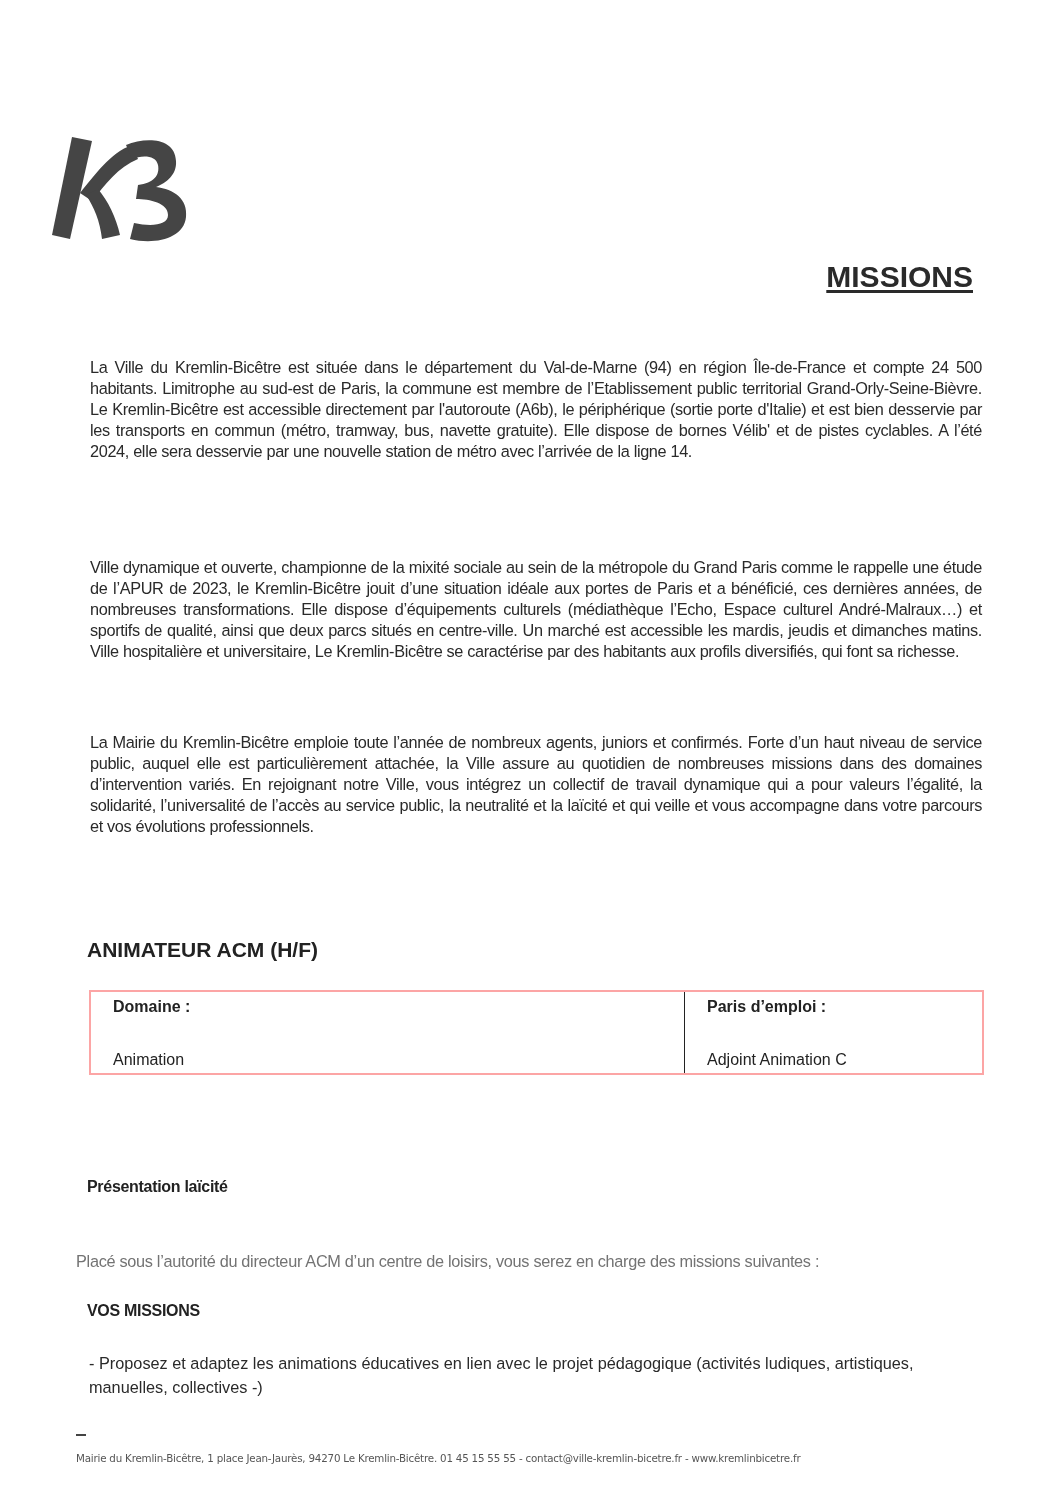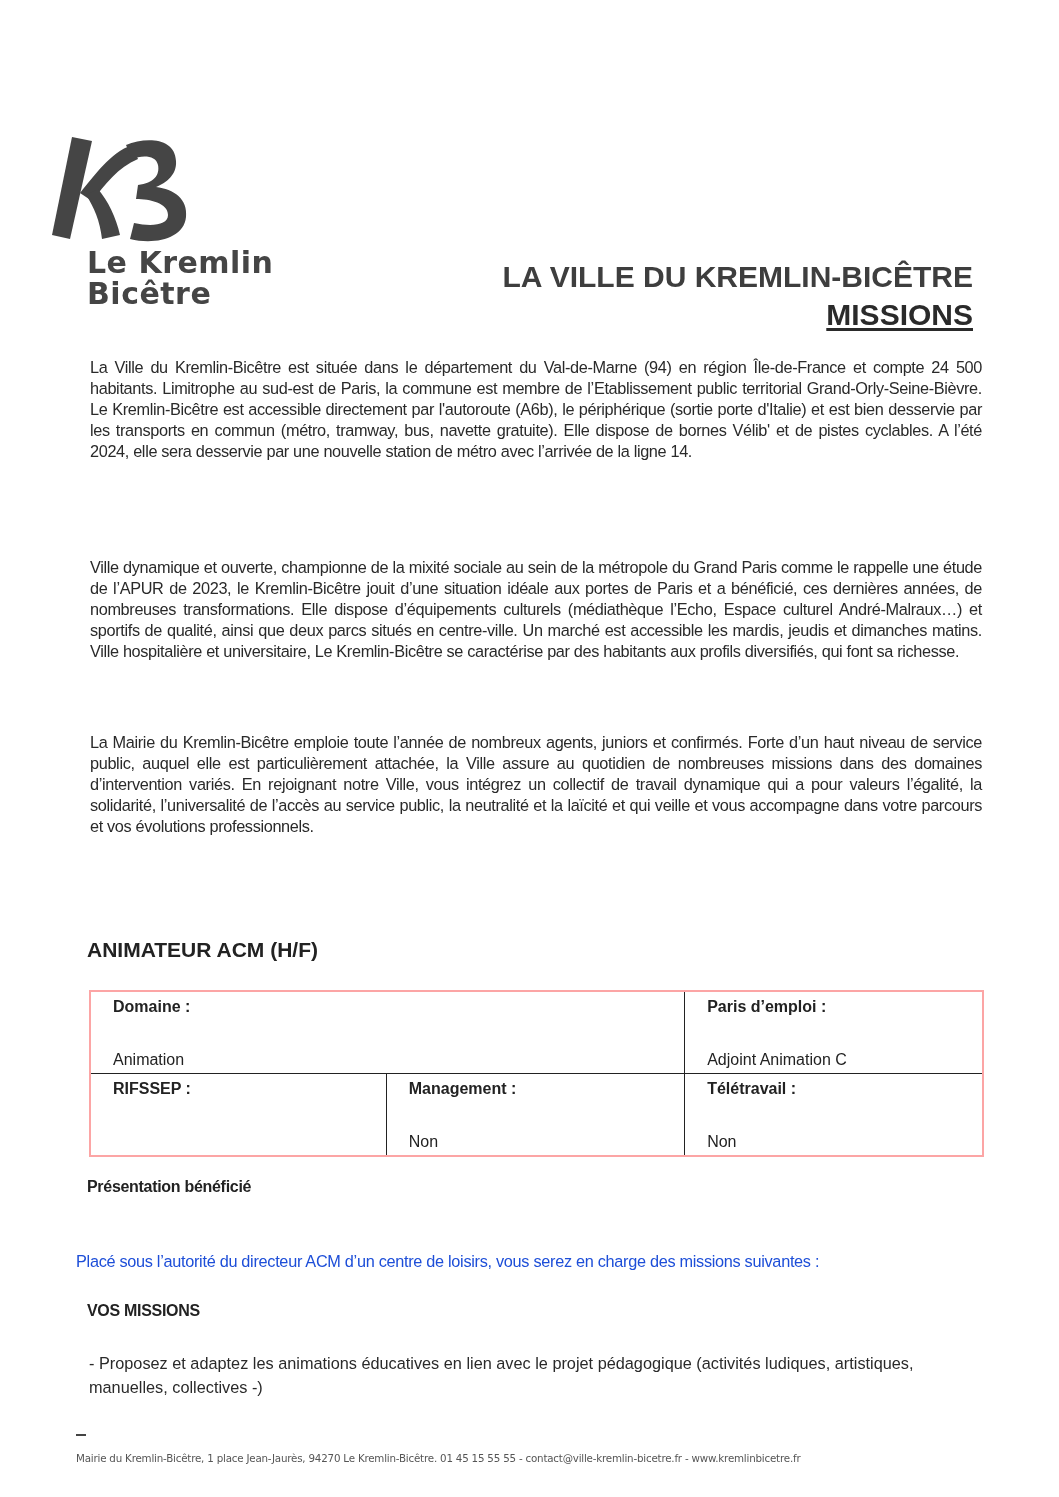--- a/index.html
+++ b/index.html
@@ -20,46 +20,41 @@
     .job-title { position: absolute; left: 87px; top: 938px; font-weight: bold; font-size: 21px; color: #222; }
 
     table.info { position: absolute; left: 89px; top: 990px; width: 895px; border-collapse: collapse; border: 2px solid #fca5a5; font-size: 16px; }
     table.info td { border: 1.5px solid #222; vertical-align: top; padding: 4px 10px 2px 22px; line-height: 22px; }
     table.info .lbl { font-weight: bold; display: block; }
     table.info .val { display: block; margin-top: 31px; }
 
     .section-h { position: absolute; left: 87px; font-weight: bold; font-size: 16px; color: #222; letter-spacing: -0.3px; }
     .sec1 { top: 1178px; }
     .sec2 { top: 1302px; }
-    .intro { position: absolute; left: 76px; top: 1252px; font-size: 16.3px; color: #1d4ed8; letter-spacing: -0.3px; }
+    .intro { position: absolute; left: 76px; top: 1252px; font-size: 16.3px; color: #737373; letter-spacing: -0.3px; }
     .mission { position: absolute; left: 89px; top: 1351px; width: 860px; font-size: 16.3px; line-height: 24px; color: #2a2a2a; }
 
     .footer-dash { position: absolute; left: 76px; top: 1434px; width: 10px; height: 2px; background: #444; }
     .footer { position: absolute; left: 76px; top: 1452px; font-family: "DejaVu Sans", sans-serif; font-weight: normal; font-size: 10.3px; color: #555; letter-spacing: -0.2px; white-space: nowrap; }
   </style>
 </head>
 <body>
 
 <div class="logo">
   <svg class="logo-mark" viewBox="0 0 150 110">
     <g fill="#454545">
       <path d="M22 2 L42 6 L20 104 L2 100 Z"></path>
       <path d="M30 58 C45 40 60 18 82 10 L88 24 C68 32 55 50 42 66 Z"></path>
       <path d="M36 60 C44 72 50 86 52 104 L70 100 C66 82 58 66 48 54 Z"></path>
       <path d="M76 10 C95 2 125 2 126 26 C127 40 116 48 106 52 C124 54 138 64 136 82 C134 104 104 110 80 104 L84 88 C102 92 118 90 118 80 C118 68 100 64 86 64 L88 50 C104 48 110 40 108 30 C106 20 92 20 82 24 Z"></path>
     </g>
   </svg>
-  <div class="logo-text">
-    <div>Le Kremlin</div>
-    <div>Bicêtre</div>
-  </div>
 </div>
 
 <div class="title">
-  <div>LA VILLE DU KREMLIN-BICÊTRE</div>
   <div class="line2">MISSIONS</div>
 </div>
 
 <p class="para p1" style="margin:0">La Ville du Kremlin-Bicêtre est située dans le département du Val-de-Marne (94) en région Île-de-France et compte 24 500 habitants. Limitrophe au sud-est de Paris, la commune est membre de l’Etablissement public territorial Grand-Orly-Seine-Bièvre. Le Kremlin-Bicêtre est accessible directement par l'autoroute (A6b), le périphérique (sortie porte d'Italie) et est bien desservie par les transports en commun (métro, tramway, bus, navette gratuite). Elle dispose de bornes Vélib' et de pistes cyclables. A l’été 2024, elle sera desservie par une nouvelle station de métro avec l’arrivée de la ligne 14.</p>
 <p class="para p2" style="margin:0">Ville dynamique et ouverte, championne de la mixité sociale au sein de la métropole du Grand Paris comme le rappelle une étude de l’APUR de 2023, le Kremlin-Bicêtre jouit d’une situation idéale aux portes de Paris et a bénéficié, ces dernières années, de nombreuses transformations. Elle dispose d’équipements culturels (médiathèque l’Echo, Espace culturel André-Malraux…) et sportifs de qualité, ainsi que deux parcs situés en centre-ville. Un marché est accessible les mardis, jeudis et dimanches matins. Ville hospitalière et universitaire, Le Kremlin-Bicêtre se caractérise par des habitants aux profils diversifiés, qui font sa richesse.</p>
 <p class="para p3" style="margin:0">La Mairie du Kremlin-Bicêtre emploie toute l’année de nombreux agents, juniors et confirmés. Forte d’un haut niveau de service public, auquel elle est particulièrement attachée, la Ville assure au quotidien de nombreuses missions dans des domaines d’intervention variés. En rejoignant notre Ville, vous intégrez un collectif de travail dynamique qui a pour valeurs l’égalité, la solidarité, l’universalité de l’accès au service public, la neutralité et la laïcité et qui veille et vous accompagne dans votre parcours et vos évolutions professionnels.</p>
 
 <div class="job-title">ANIMATEUR ACM (H/F)</div>
 
 <table class="info">
@@ -72,36 +67,22 @@
       <tr>
     <td colspan="2">
       <span class="lbl">Domaine :</span>
       <span class="val">Animation</span>
     </td>
     <td>
       <span class="lbl">Paris d’emploi :</span>
       <span class="val">Adjoint Animation C</span>
     </td>
   </tr>
-  <tr>
-    <td>
-      <span class="lbl">RIFSSEP :</span>
-      <span class="val">&nbsp;</span>
-    </td>
-    <td>
-      <span class="lbl">Management :</span>
-      <span class="val">Non</span>
-    </td>
-    <td>
-      <span class="lbl">Télétravail :</span>
-      <span class="val">Non</span>
-    </td>
-  </tr>
 </tbody>
   </table>
 
-<div class="section-h sec1">Présentation bénéficié</div>
+<div class="section-h sec1">Présentation laïcité</div>
 <div class="intro">Placé sous l’autorité du directeur ACM d’un centre de loisirs, vous serez en charge des missions suivantes :</div>
 <div class="section-h sec2">VOS MISSIONS</div>
 <div class="mission">- Proposez et adaptez les animations éducatives en lien avec le projet pédagogique (activités ludiques, artistiques, manuelles, collectives -)</div>
 
 <div class="footer-dash"></div>
 <div class="footer">Mairie du Kremlin-Bicêtre, 1 place Jean-Jaurès, 94270 Le Kremlin-Bicêtre. 01 45 15 55 55 - contact@ville-kremlin-bicetre.fr - www.kremlinbicetre.fr</div>
 
 </body></html>

